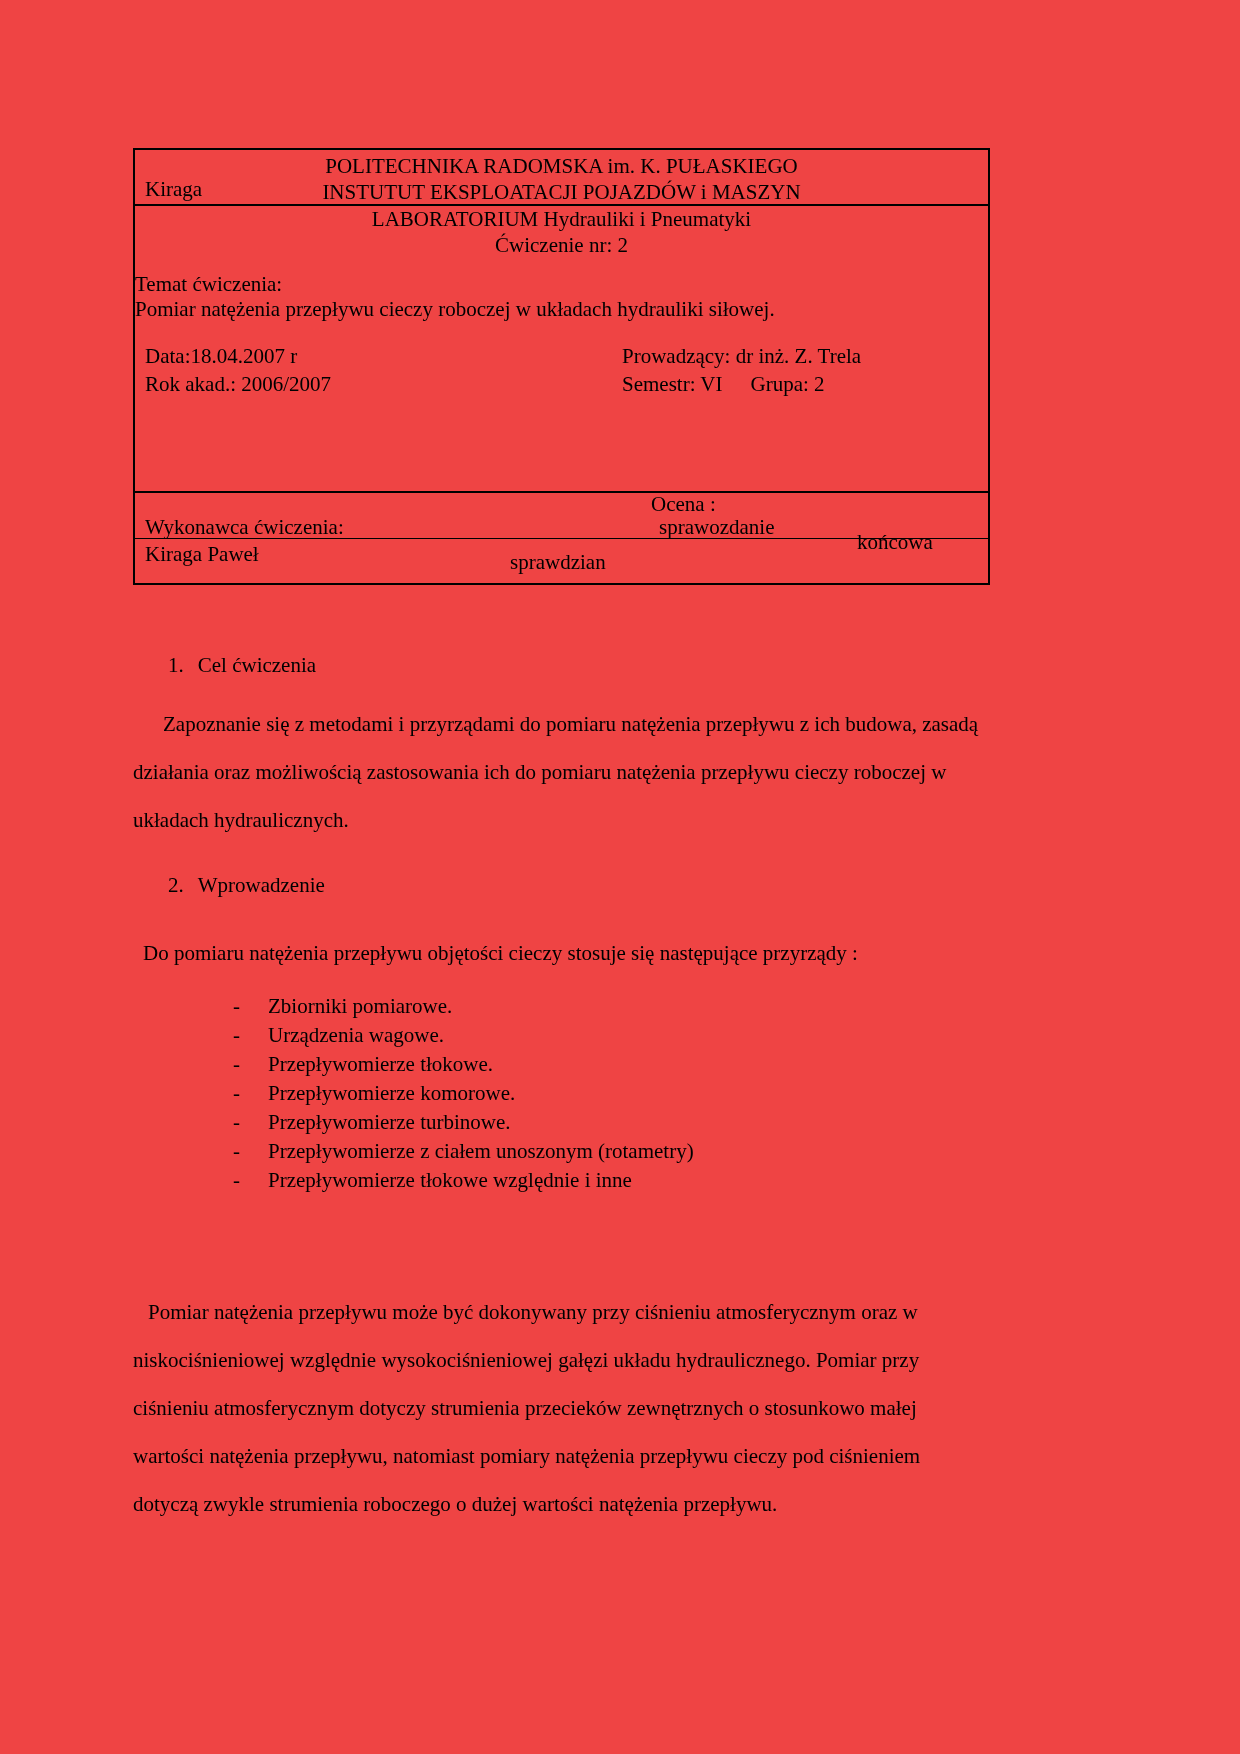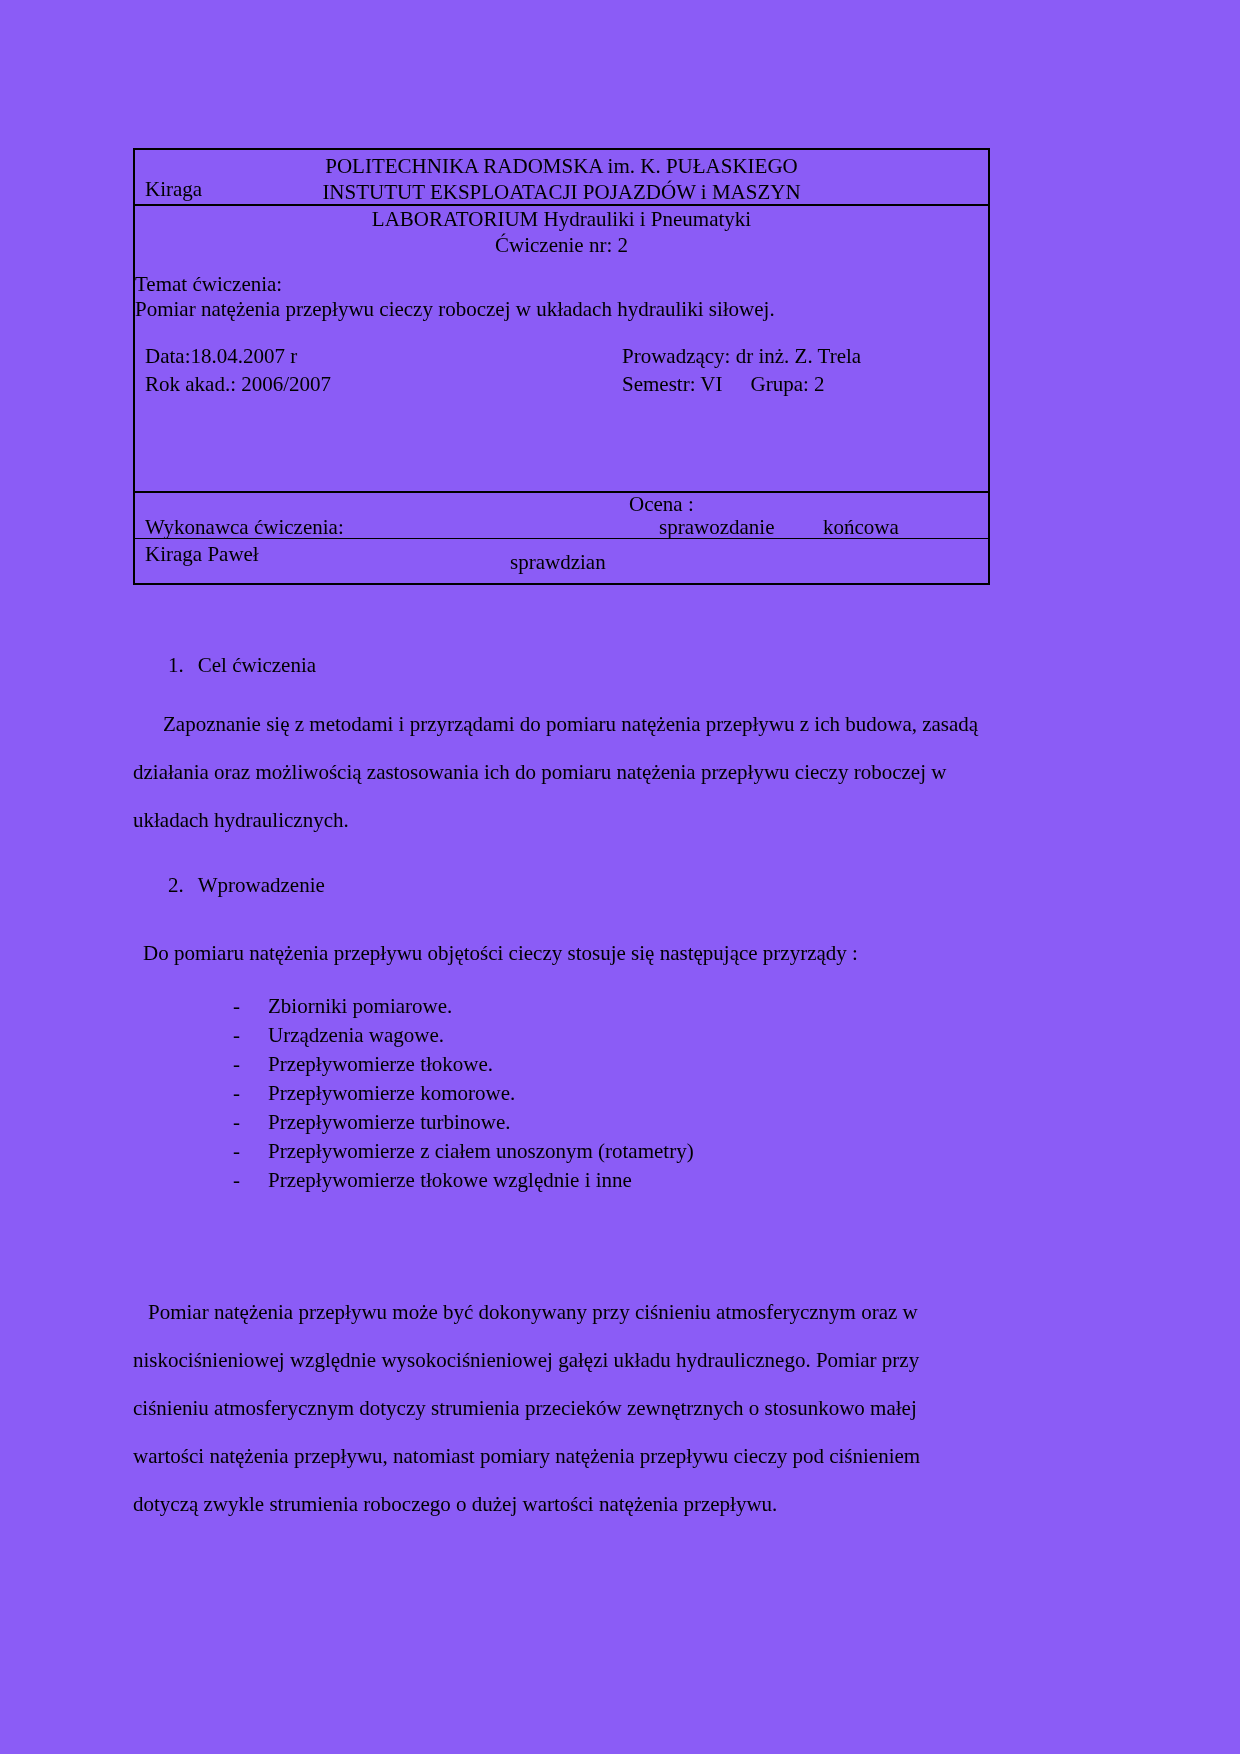--- a/index.html
+++ b/index.html
@@ -2,21 +2,21 @@
 <html lang="pl"><head>
 <meta charset="utf-8">
 <style>
   * { margin: 0; padding: 0; box-sizing: border-box; }
   html, body { background: #e8e8e8; }
   .page {
     position: relative;
     width: 1240px;
     height: 1754px;
     margin: 0 auto;
-    background: #8b5cf6;
+    background: #ef4444;
     color: #000000;
     font-family: "Liberation Serif", "DejaVu Serif", serif;
     font-size: 21px;
     overflow: hidden;
   }
 
   
   .hdr-table {
     position: absolute;
     left: 133px;
@@ -51,26 +51,26 @@
     gap: 20px;
   }
   .meta-left { padding-left: 10px; width: 467px; }
   .meta-right { display: flex; }
   .meta-gap { display: inline-block; width: 28px; }
   .row3 {
     height: 46px;
     border-bottom: 1px solid #000;
   }
   .grade-label-line { position: relative; height: 22px; line-height: 22px; }
-  .grade-label-line span { position: absolute; left: 494px; }
+  .grade-label-line span { position: absolute; left: 516px; }
   .executor-line { position: relative; height: 24px; line-height: 24px; }
   .executor-line .lbl { position: absolute; left: 10px; }
   .executor-line .c1 { position: absolute; left: 375px; margin-top: 35px; }
   .executor-line .c2 { position: absolute; left: 524px; }
-  .executor-line .c3 { position: absolute; left: 688px; }
+  .executor-line .c3 { position: absolute; left: 722px; margin-top: 15px; }
   .row4 { height: 44px; padding: 2px 0 0 10px; line-height: 26px; }
 
   
   .sec-heading {
     position: absolute;
     left: 168px;
     display: flex;
     gap: 14px;
     line-height: 26px;
   }

